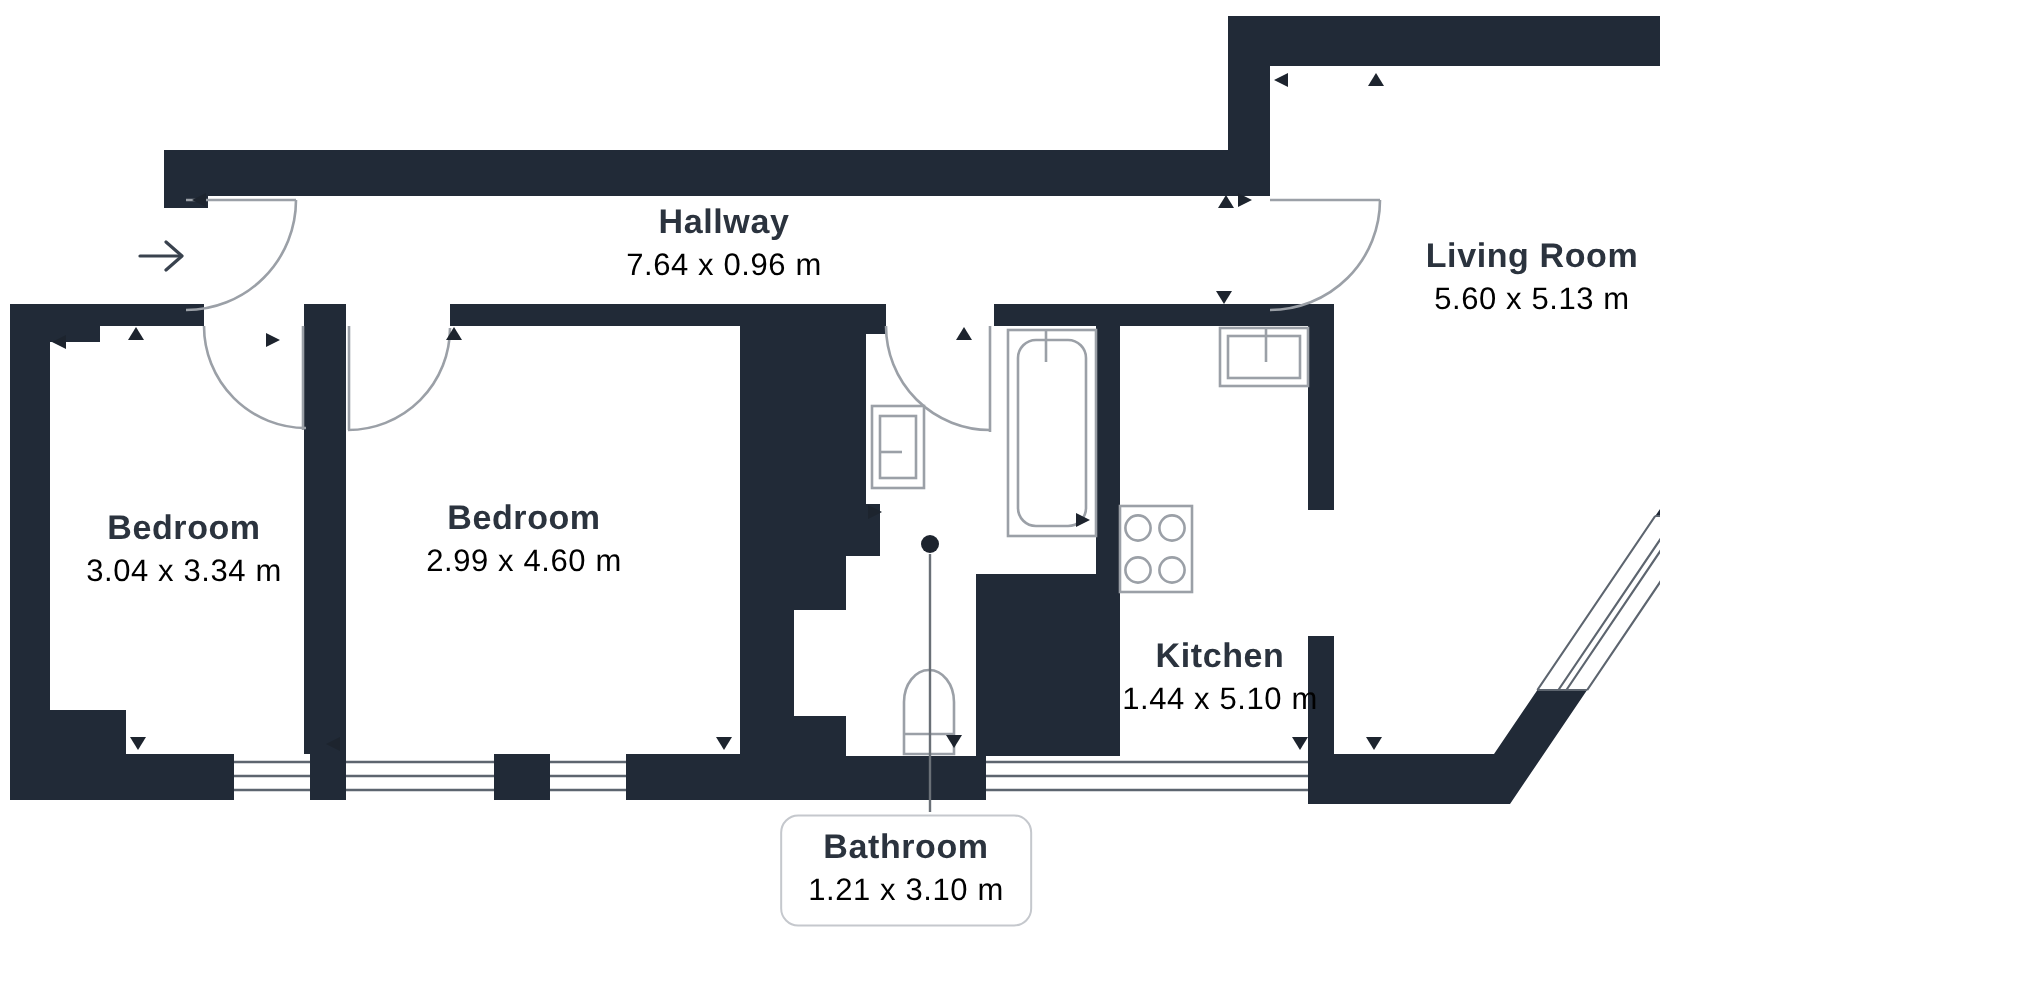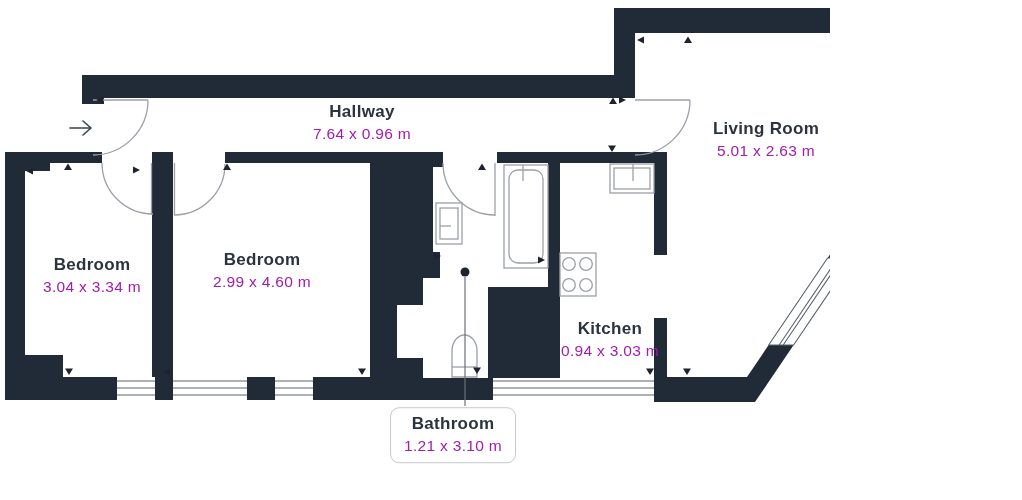--- a/index.html
+++ b/index.html
@@ -21,21 +21,21 @@
   .room-name{
     font-size:17px;
     font-weight:700;
     color:#2b333e;
     letter-spacing:.3px;
     line-height:1.15;
   }
   .room-dims{
     font-size:15.5px;
     font-weight:400;
-    color:#a21caf;
+    color:#000000;
     letter-spacing:.3px;
     margin-top:3px;
   }
   .label-box{
     position:absolute;
     transform:translate(-50%,-50%);
     text-align:center;
     white-space:nowrap;
     background:#ffffff;
     border:1.5px solid #c5c8cd;
@@ -200,36 +200,36 @@
     </g>
   </svg>
 
   <div class="room-label" style="left:362px;top:122px">
     <div class="room-name">Hallway</div>
     <div class="room-dims">7.64 x 0.96 m</div>
   </div>
 
   <div class="room-label" style="left:766px;top:139px">
     <div class="room-name">Living Room</div>
-    <div class="room-dims">5.01 x 2.63 m</div>
+    <div class="room-dims">5.60 x 5.13 m</div>
   </div>
 
   <div class="room-label" style="left:92px;top:275px">
     <div class="room-name">Bedroom</div>
     <div class="room-dims">3.04 x 3.34 m</div>
   </div>
 
   <div class="room-label" style="left:262px;top:270px">
     <div class="room-name">Bedroom</div>
     <div class="room-dims">2.99 x 4.60 m</div>
   </div>
 
   <div class="room-label" style="left:610px;top:339px">
     <div class="room-name">Kitchen</div>
-    <div class="room-dims">0.94 x 3.03 m</div>
+    <div class="room-dims">1.44 x 5.10 m</div>
   </div>
 
   <div class="label-box" style="left:453px;top:435px">
     <div class="room-name">Bathroom</div>
     <div class="room-dims">1.21 x 3.10 m</div>
   </div>
 
 </div>
 
 </body></html>

